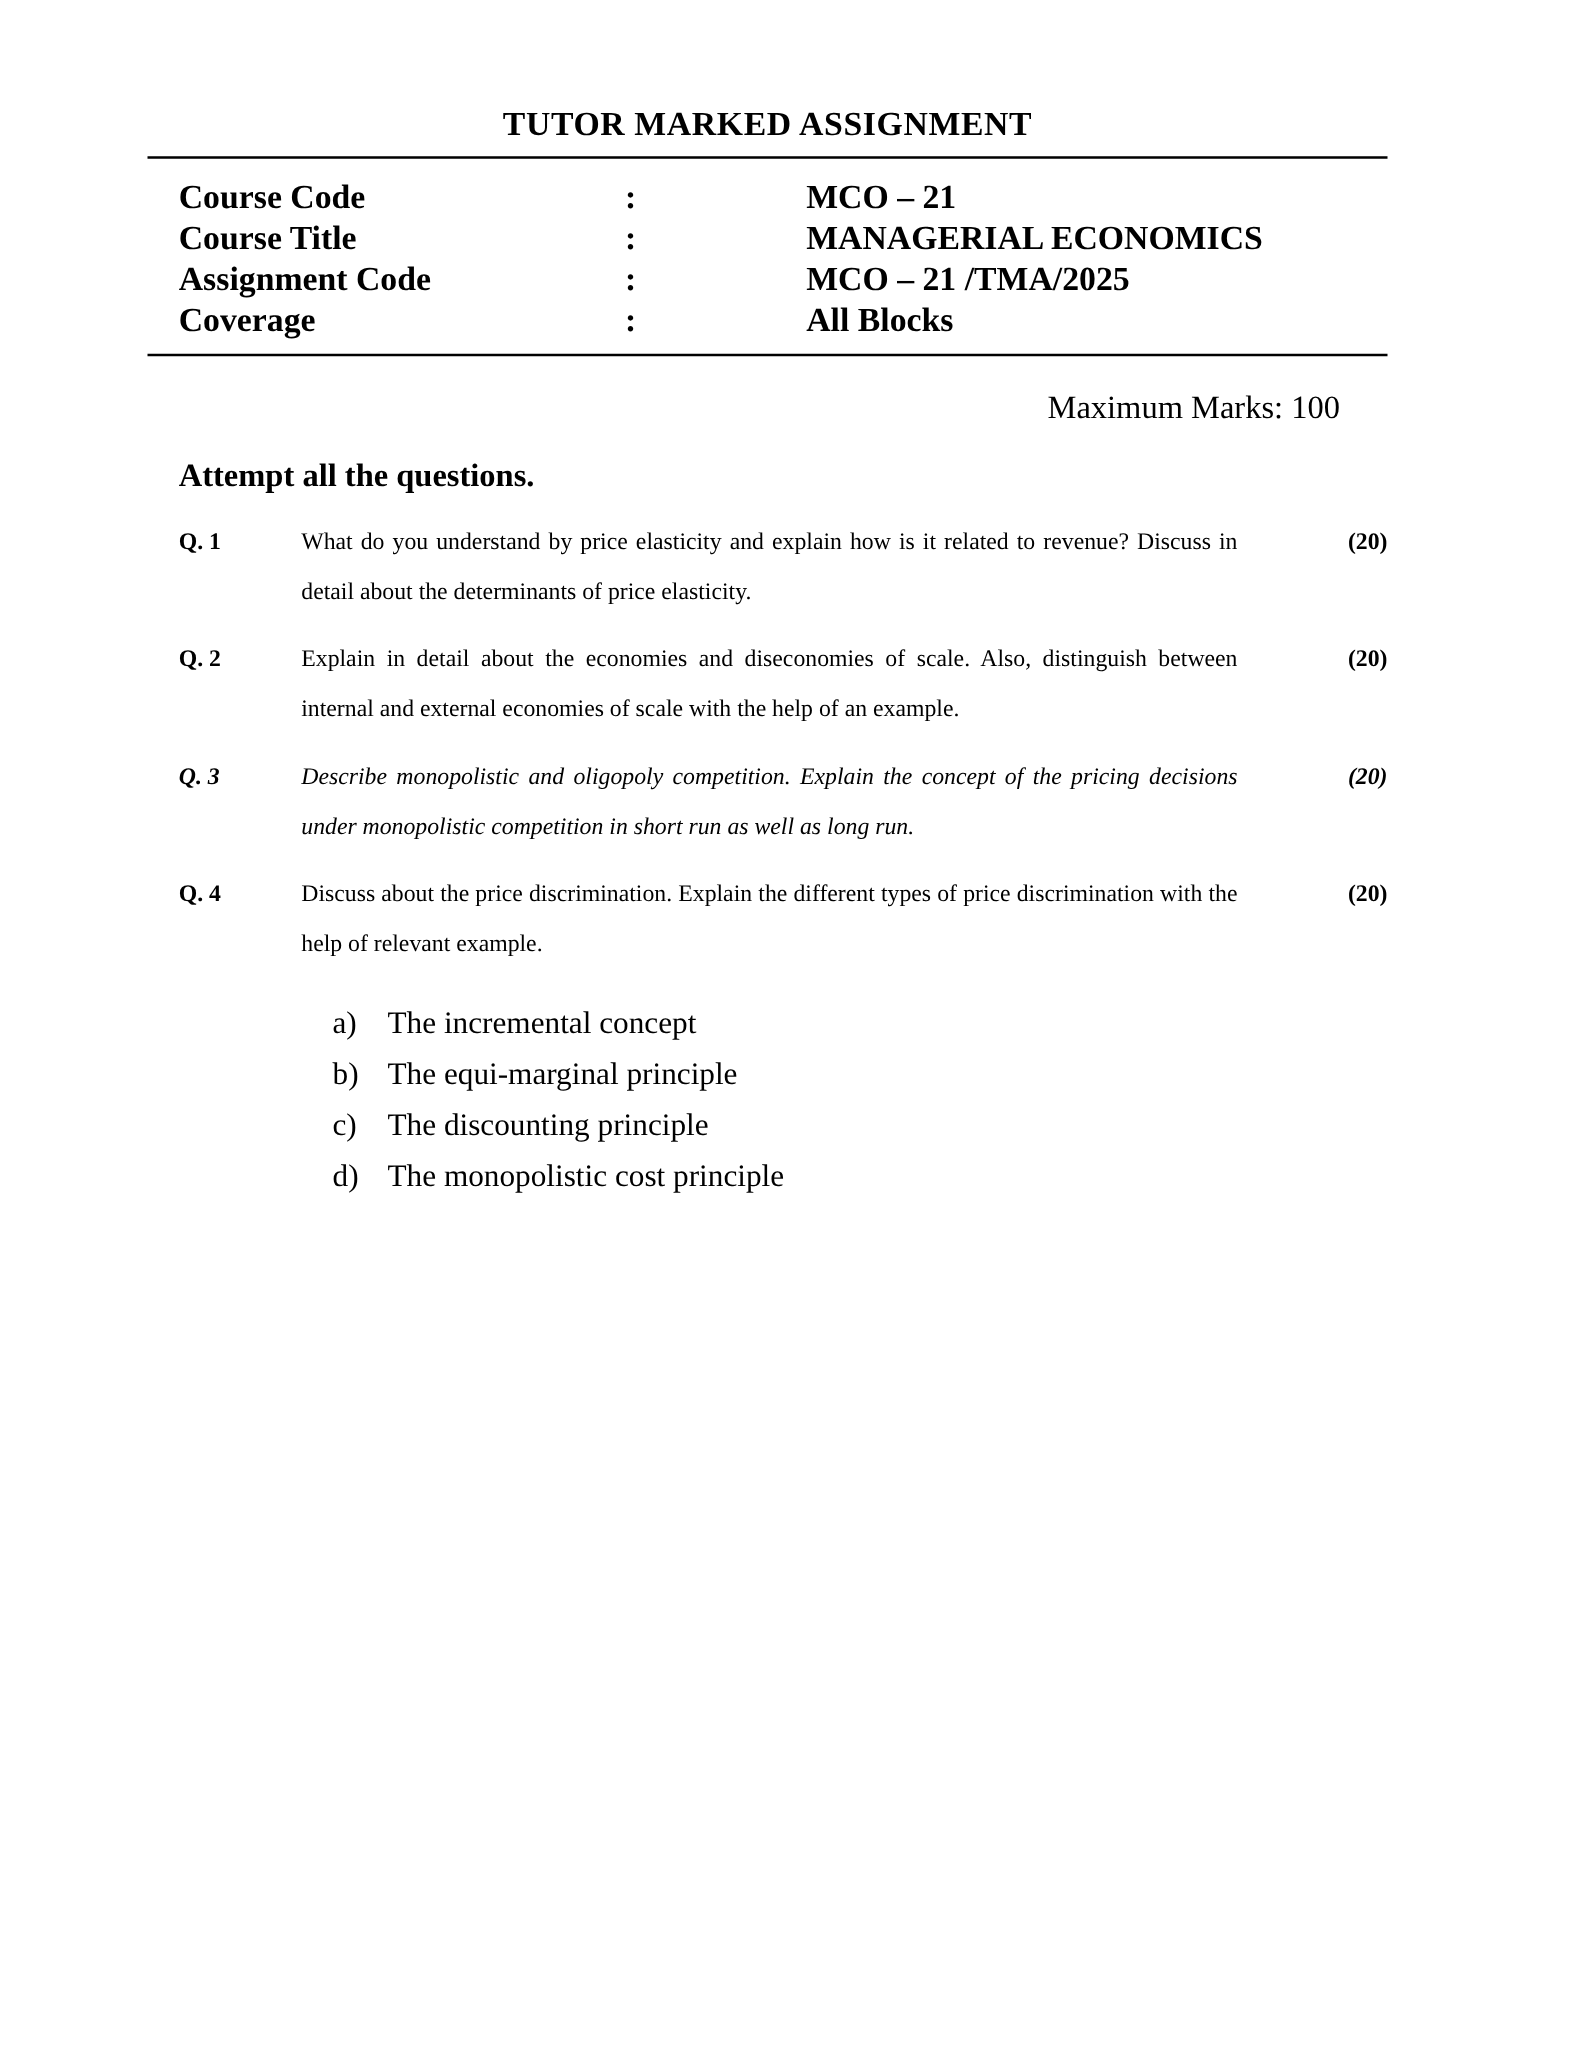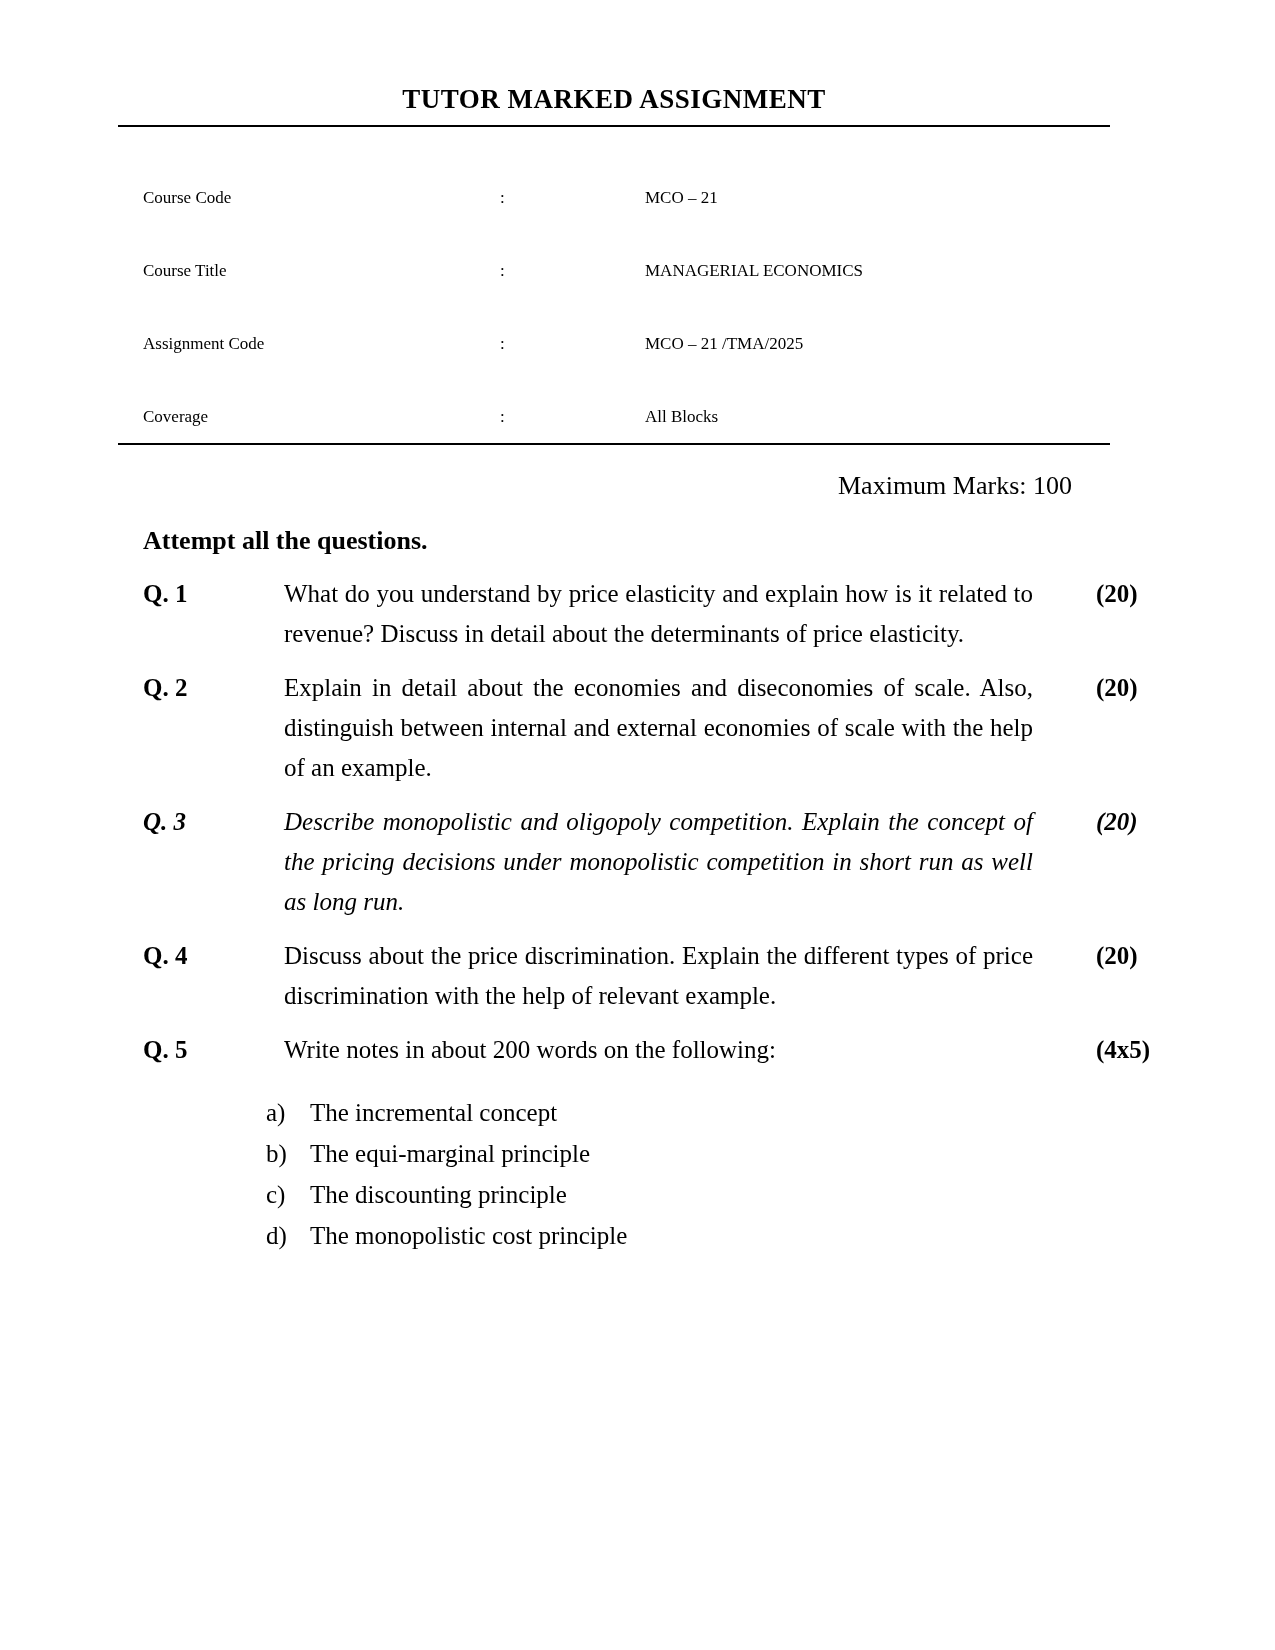--- a/index.html
+++ b/index.html
@@ -35,24 +35,23 @@
   }
   .rule-thick {
     border-top: 2.5px solid #000;
   }
   .header-table {
     padding: 14px 0 10px 25px;
   }
   .header-row {
     display: grid;
     grid-template-columns: 357px 145px 1fr;
-    font-weight: normal;
-    font-size: 17px;
+    font-weight: bold;
+    font-size: 27px;
     line-height: 33px;
-    margin-top: 40px;
   }
   .max-marks {
     text-align: right;
     font-weight: normal;
     font-size: 26px;
     margin-top: 26px;
     padding-right: 38px;
   }
   .instruction {
     font-weight: bold;
@@ -61,23 +60,22 @@
     padding-left: 25px;
   }
   .questions {
     margin-top: 18px;
   }
   .question-row {
     display: grid;
     grid-template-columns: 98px 749px 1fr;
     padding-left: 25px;
     margin-bottom: 14px;
-    font-size: 25px;
+    font-size: 19px;
     line-height: 40px;
-    gap: 43px;
   }
   .question-row.space-before {
     margin-top: 12px;
     font-style: italic;
   }
   .q-num {
     font-weight: bold;
   }
   .q-text {
     text-align: justify;
@@ -156,25 +154,20 @@
         <span class="q-text">Describe monopolistic and oligopoly competition. Explain the concept of the pricing decisions under monopolistic competition in short run as well as long run.</span>
         <span class="q-marks">(20)</span>
       </div>
 
       <div class="question-row">
         <span class="q-num">Q. 4</span>
         <span class="q-text">Discuss about the price discrimination. Explain the different types of price discrimination with the help of relevant example.</span>
         <span class="q-marks">(20)</span>
       </div>
 
-      <div class="question-row">
-        <span class="q-num">Q. 5</span>
-        <span class="q-text">Write notes in about 200 words on the following:</span>
-        <span class="q-marks">(4x5)</span>
-      </div>
 
       <div class="subitems">
         <div class="subitem">
           <span>a)</span>
           <span>The incremental concept</span>
         </div>
         <div class="subitem">
           <span>b)</span>
           <span>The equi-marginal principle</span>
         </div>

